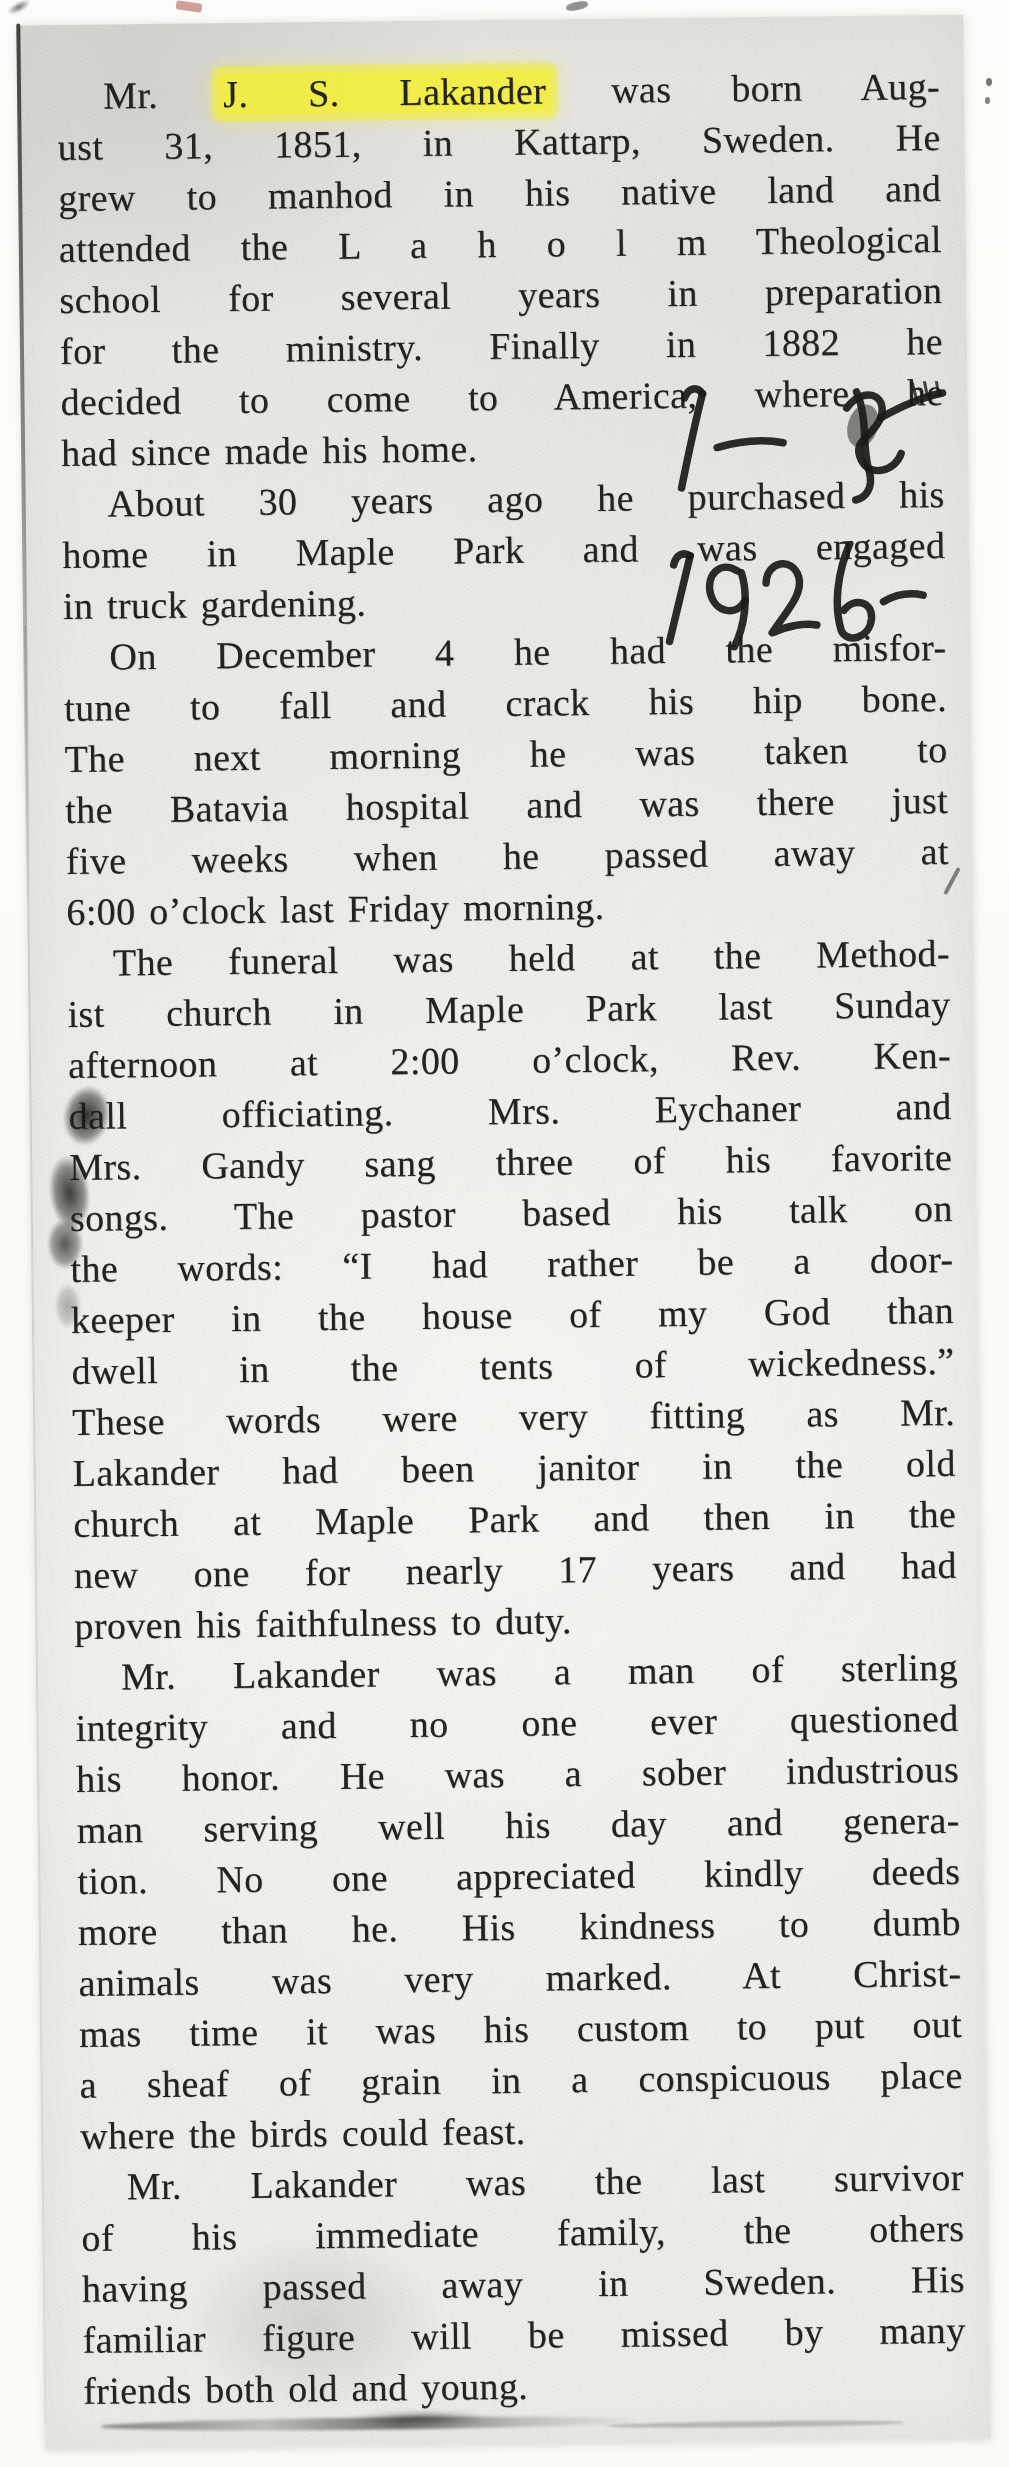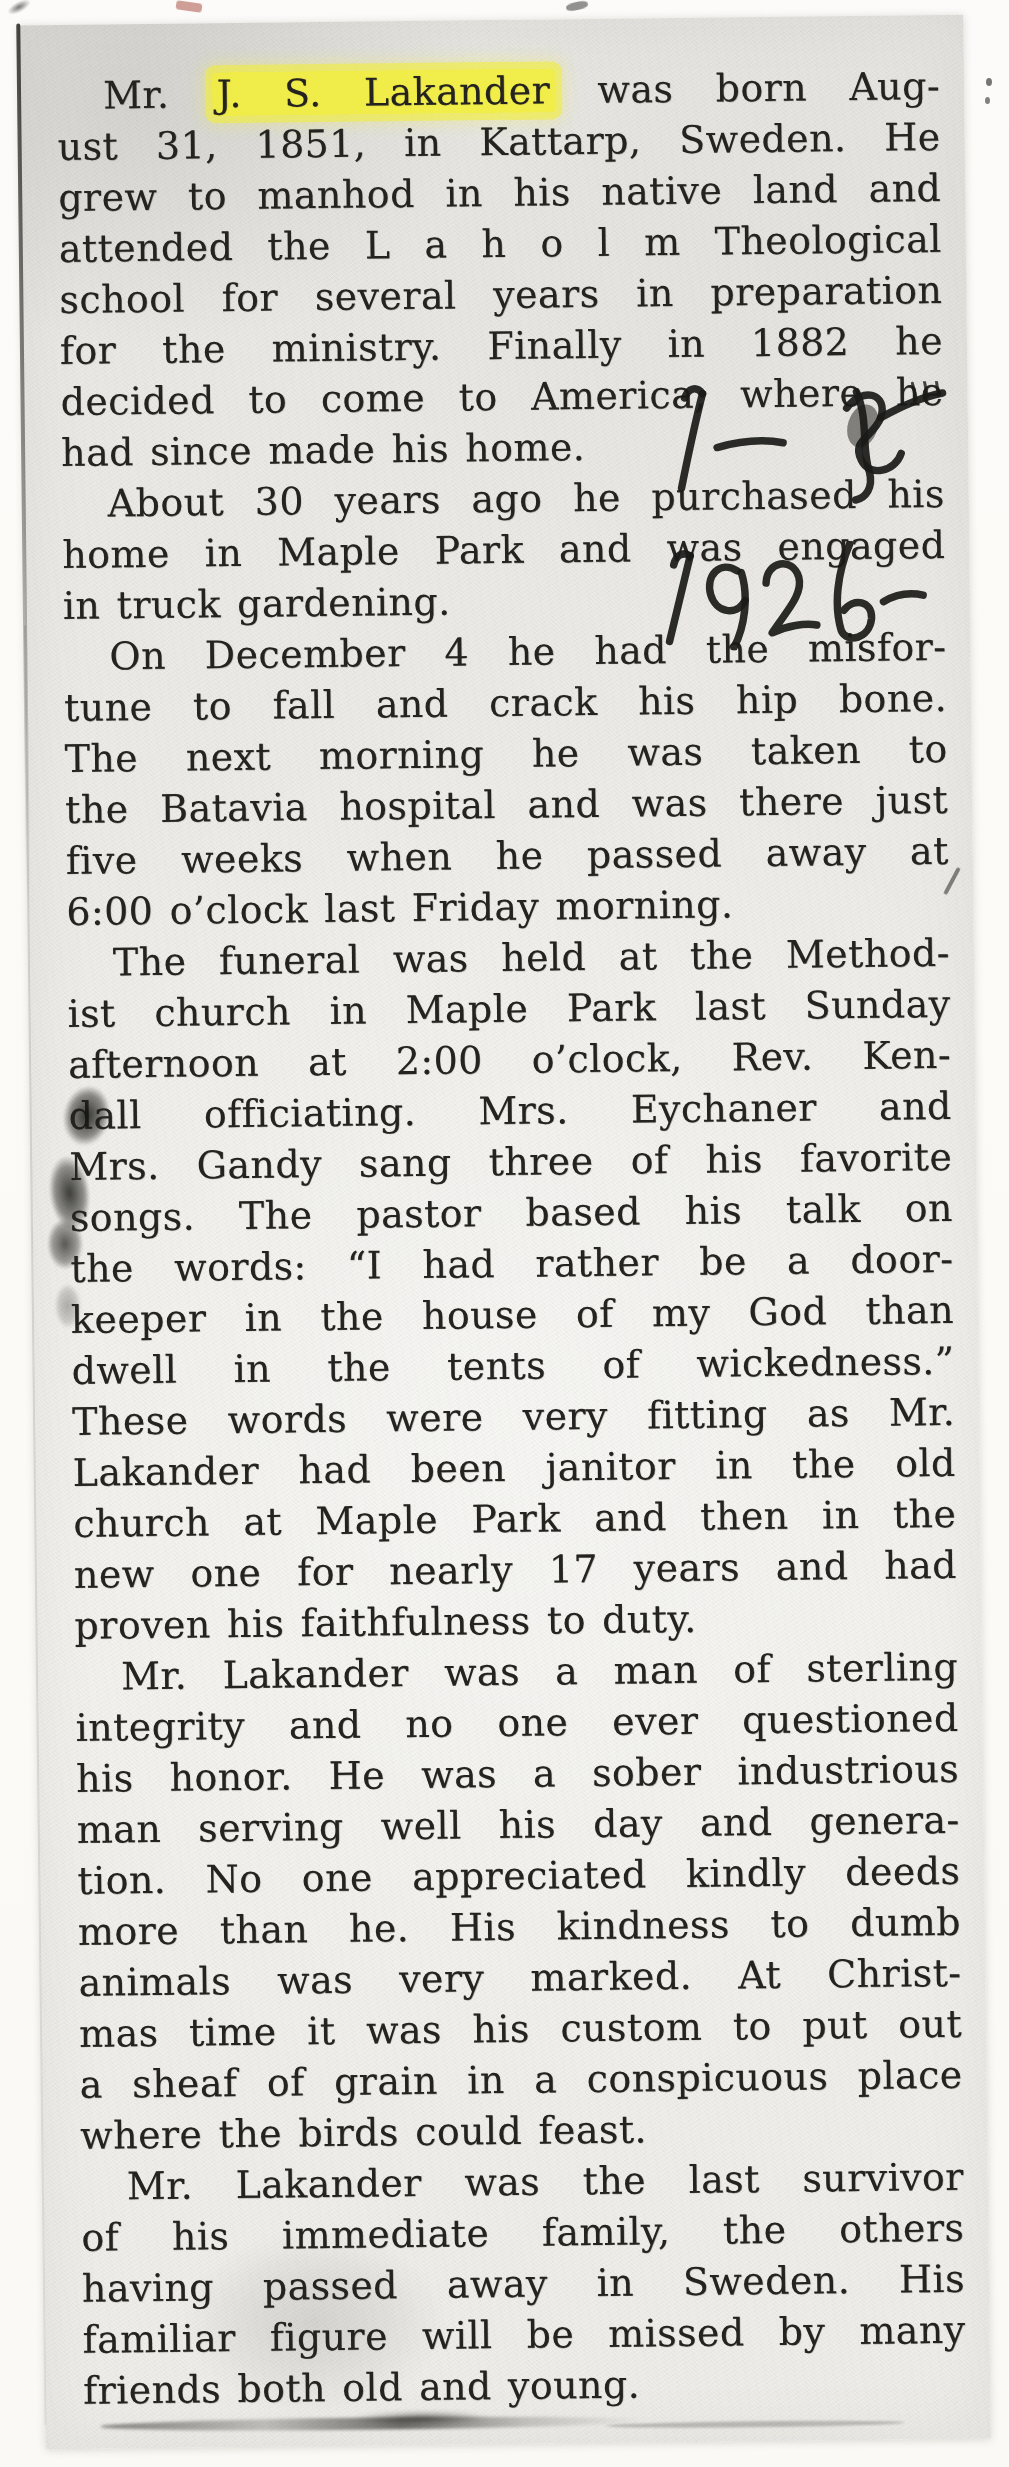--- a/index.html
+++ b/index.html
@@ -1,21 +1,21 @@
 <!DOCTYPE html>
 <html><head>
 <meta charset="utf-8">
 <style>
   html,body{margin:0;padding:0;}
   body{
     width:1009px;height:2467px;position:relative;overflow:hidden;
     background:linear-gradient(180deg,#fcfbf9 0%,#fbfaf6 60%,#faf9f5 100%);
     font-family:"DejaVu Serif","Liberation Serif",serif;
   }
-  .page{position:absolute;inset:0;}
+  .page{position:absolute;inset:0;font-family:Liberation Serif, serif;}
   .clipping{
     position:absolute;left:32px;top:20px;width:945px;height:2424px;
     transform:rotate(-0.65deg);transform-origin:50% 50%;
     background:
       radial-gradient(ellipse 500px 360px at 12% 3%, rgba(168,168,165,0.32), transparent 70%),
       radial-gradient(ellipse 700px 500px at 82% 10%, rgba(210,209,205,0.22), transparent 75%),
       radial-gradient(ellipse 800px 900px at 50% 58%, rgba(255,255,255,0.45), transparent 80%),
       linear-gradient(180deg,#e7e6e2 0%,#ebeae6 28%,#f0efeb 68%,#edece8 100%);
     box-shadow:0 1px 8px rgba(60,60,55,0.18), inset 0 0 60px rgba(128,126,118,0.10);
   }

